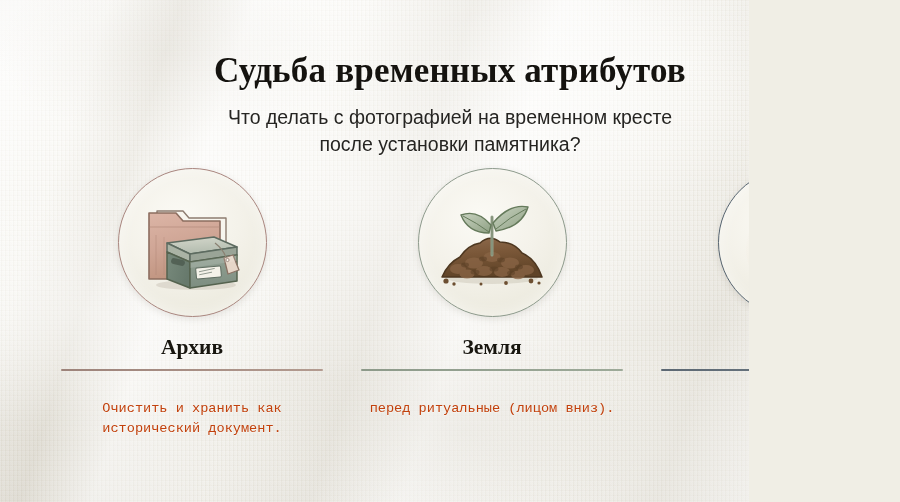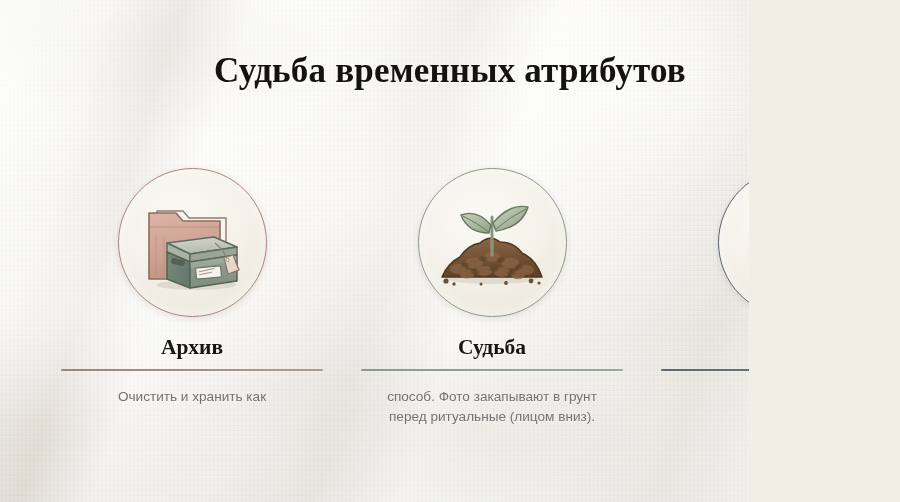--- a/index.html
+++ b/index.html
@@ -173,44 +173,49 @@
     margin-top: 9px;
     width: 262px;
     height: 2px;
     border-radius: 1px;
   }
   .rule.r-archive { background: linear-gradient(90deg, #9d837a, #b39b90); }
   .rule.r-earth   { background: linear-gradient(90deg, #8d9a8a, #9daa99); }
   .rule.r-fire    { background: linear-gradient(90deg, #5c6873, #76828c); }
 
   .body {
-    margin-top: 16px;
+    margin-top: 28px;
     width: 268px;
     text-align: center;
     font-size: 13.6px;
     line-height: 19.5px;
-    color: #737373;
+    color: #c2410c;
     text-shadow: 0 1px 0 rgba(255,255,255,0.45);
+    font-family: Liberation Mono, monospace;
   }
   .body span { display: block; }
 </style>
 </head>
 <body>
 
 <div id="slide">
 
   <div class="tex-linen"></div>
   <div class="tex-folds"></div>
   <div class="tex-blotch"></div>
   <div class="tex-vignette"></div>
 
   <div class="content">
 
     <div class="title">Судьба временных атрибутов</div>
 
+    <div class="subtitle">
+      <span class="l1">Что делать с фотографией на временном кресте</span>
+      <span class="l2">после установки памятника?</span>
+    </div>
 
     <div class="cols">
 
       <div class="col">
         <div class="badge ring-archive">
           <span>
             <svg width="112" height="104" viewBox="0 0 112 104" aria-hidden="true">
               <defs>
                 <linearGradient id="folderG" x1="0" y1="0" x2="0.3" y2="1">
                   <stop offset="0%" stop-color="#dcb5a6"></stop>
@@ -258,20 +263,21 @@
               <circle cx="91.5" cy="69" r="1.6" fill="#fbf7f1" stroke="#8a7264" stroke-width="0.9"></circle>
 
               <path d="M54 71 L101 64 L101 70 L54 77 Z" fill="#ffffff" opacity="0.12"></path>
             </svg>
           </span>
         </div>
         <div class="heading">Архив</div>
         <div class="rule r-archive"></div>
         <div class="body">
           <span>Очистить и хранить как</span>
+          <span>исторический документ.</span>
         </div>
       </div>
 
       <div class="col">
         <div class="badge ring-earth">
           <span>
             <svg width="116" height="100" viewBox="0 0 116 100" aria-hidden="true">
               <defs>
                 <linearGradient id="soilG" x1="0" y1="0" x2="0.2" y2="1">
                   <stop offset="0%" stop-color="#8d6a4c"></stop>
@@ -322,24 +328,23 @@
               <path d="M58 62 L58 24" stroke="#6d7d62" stroke-width="1" stroke-linecap="round" opacity="0.6"></path>
 
               <path d="M59 30 Q76 10 94 14 Q88 34 62 38 Z" fill="url(#leafG)" stroke="#657a5b" stroke-width="1.4" stroke-linejoin="round"></path>
               <path d="M62 36 Q76 24 92 16" fill="none" stroke="#667b5c" stroke-width="1"></path>
 
               <path d="M57 32 Q43 16 27 22 Q34 40 55 40 Z" fill="url(#leafG)" stroke="#657a5b" stroke-width="1.4" stroke-linejoin="round"></path>
               <path d="M55 39 Q43 30 29 23" fill="none" stroke="#667b5c" stroke-width="1"></path>
             </svg>
           </span>
         </div>
-        <div class="heading">Судьба</div>
+        <div class="heading">Земля</div>
         <div class="rule r-earth"></div>
         <div class="body">
-          <span>способ. Фото закапывают в грунт</span>
           <span>перед ритуальные (лицом вниз).</span>
         </div>
       </div>
 
       <div class="col">
         <div class="badge ring-fire">
           <span>
             <svg width="104" height="112" viewBox="0 0 104 112" aria-hidden="true">
               <defs>
                 <linearGradient id="flameG" x1="0.5" y1="0" x2="0.5" y2="1">

